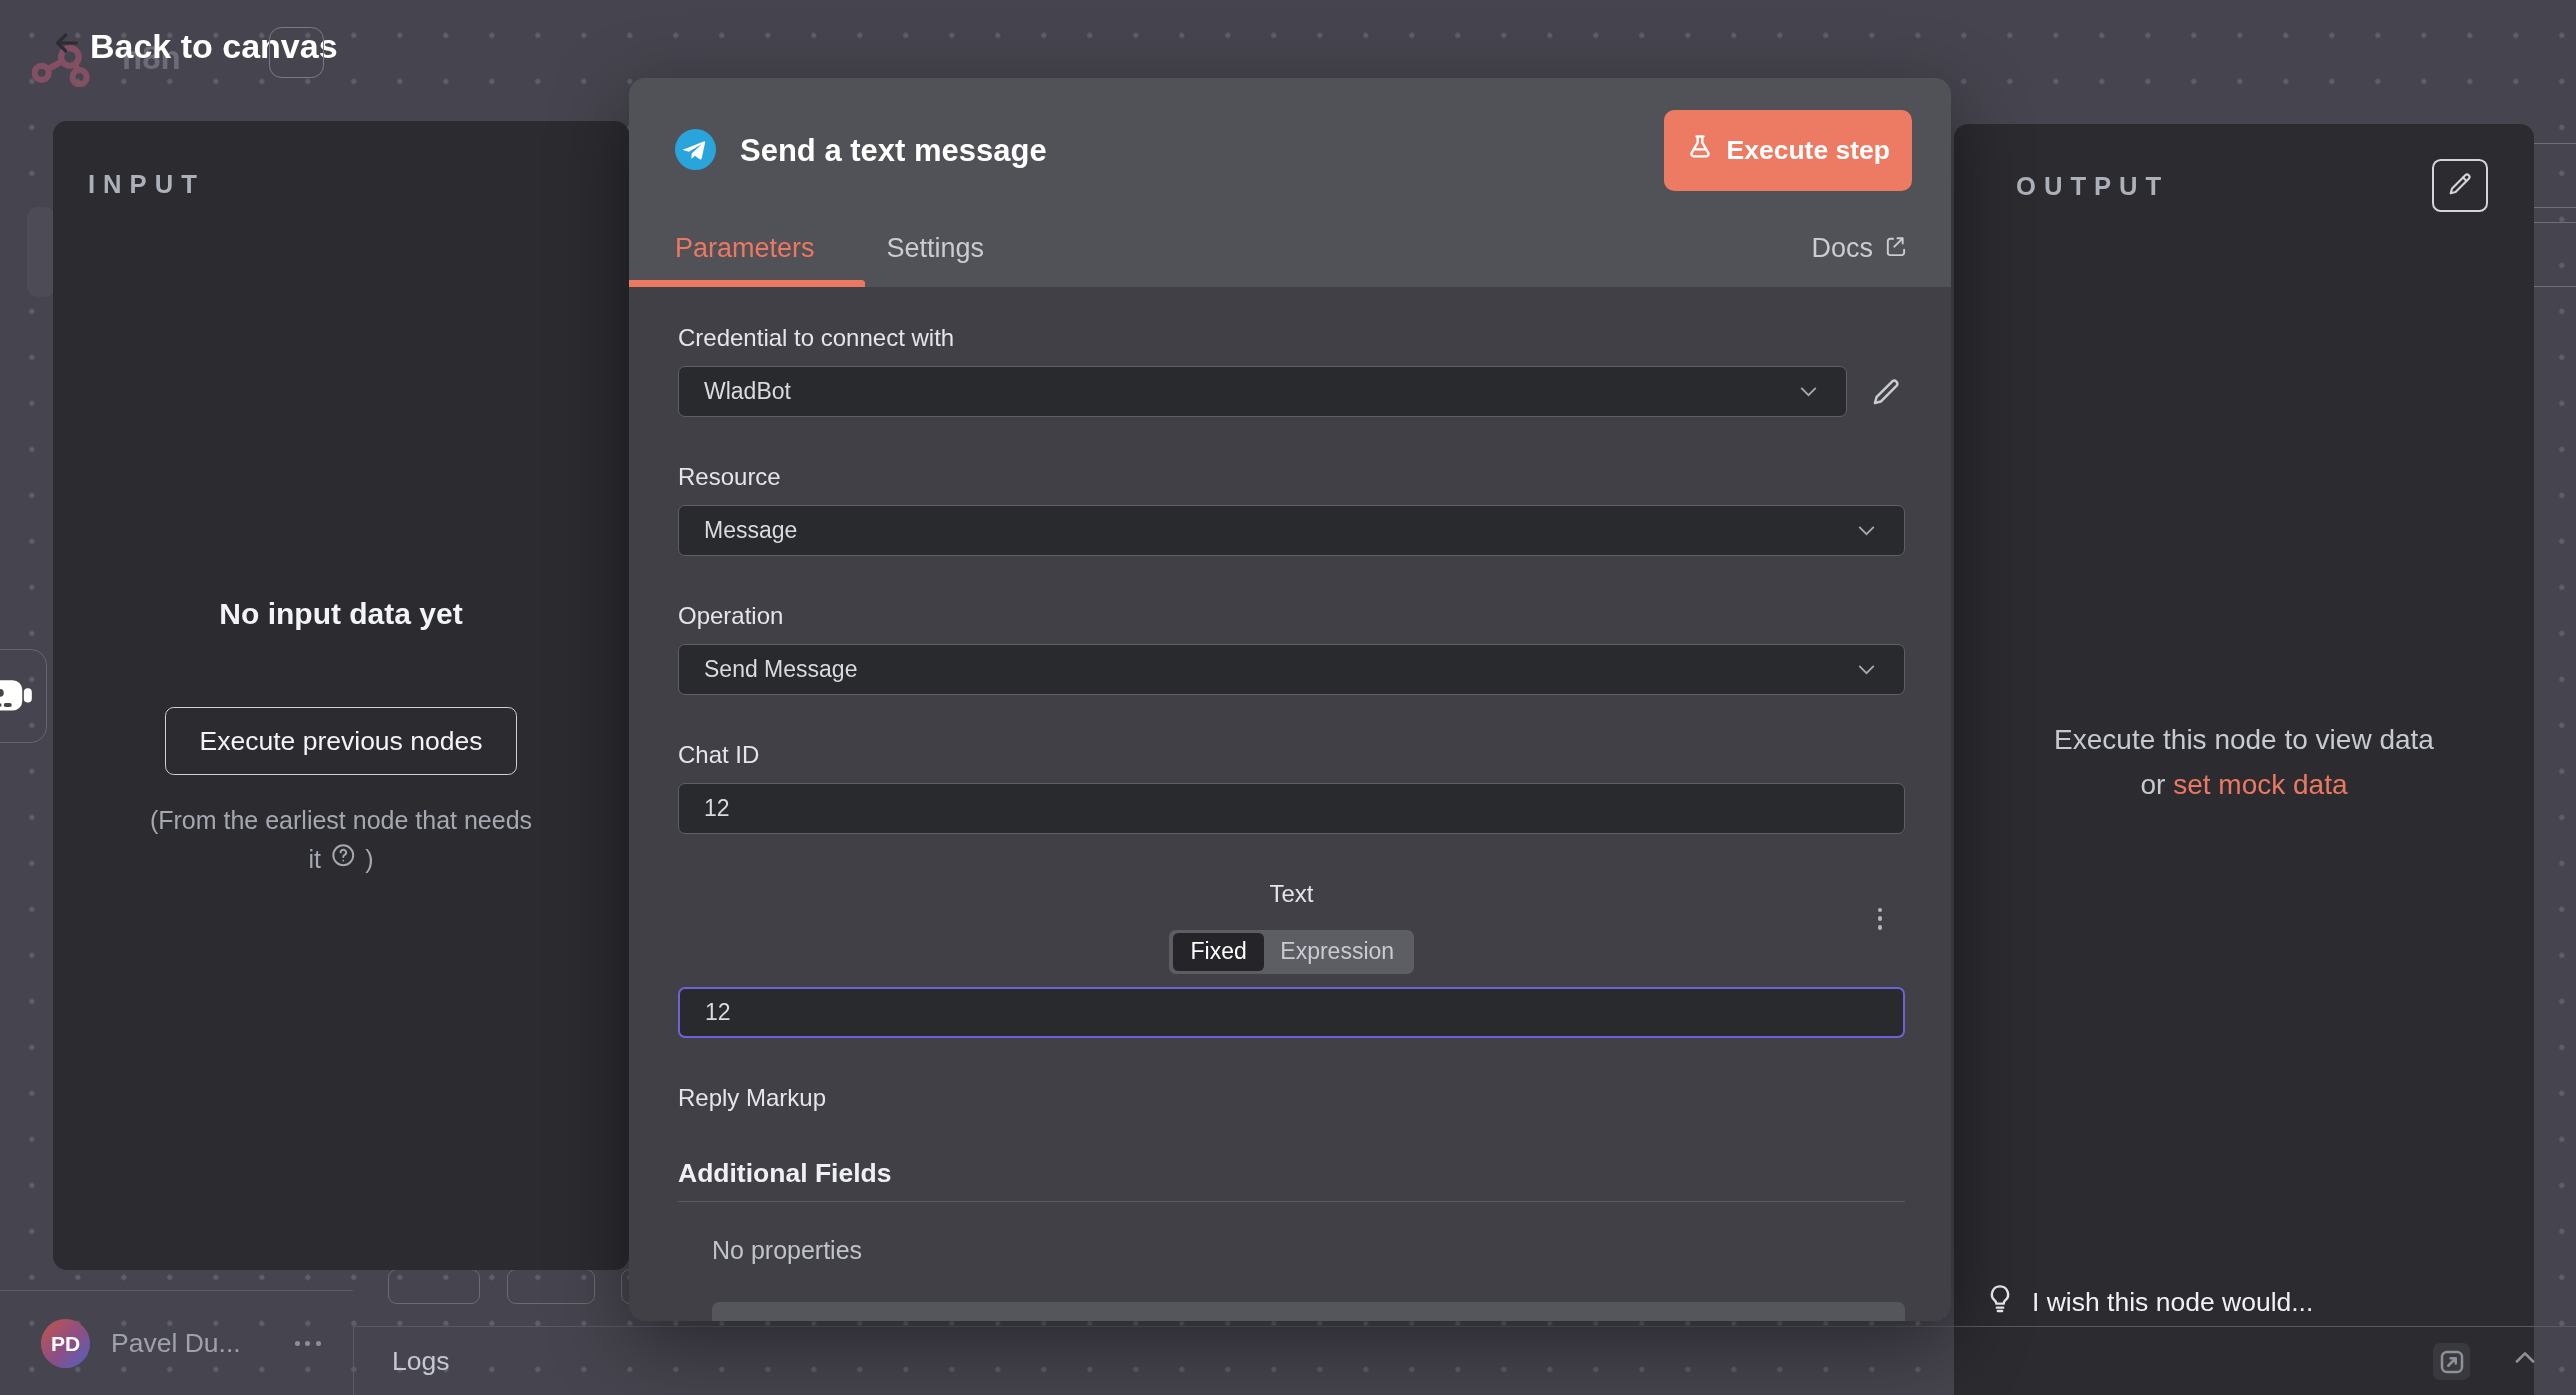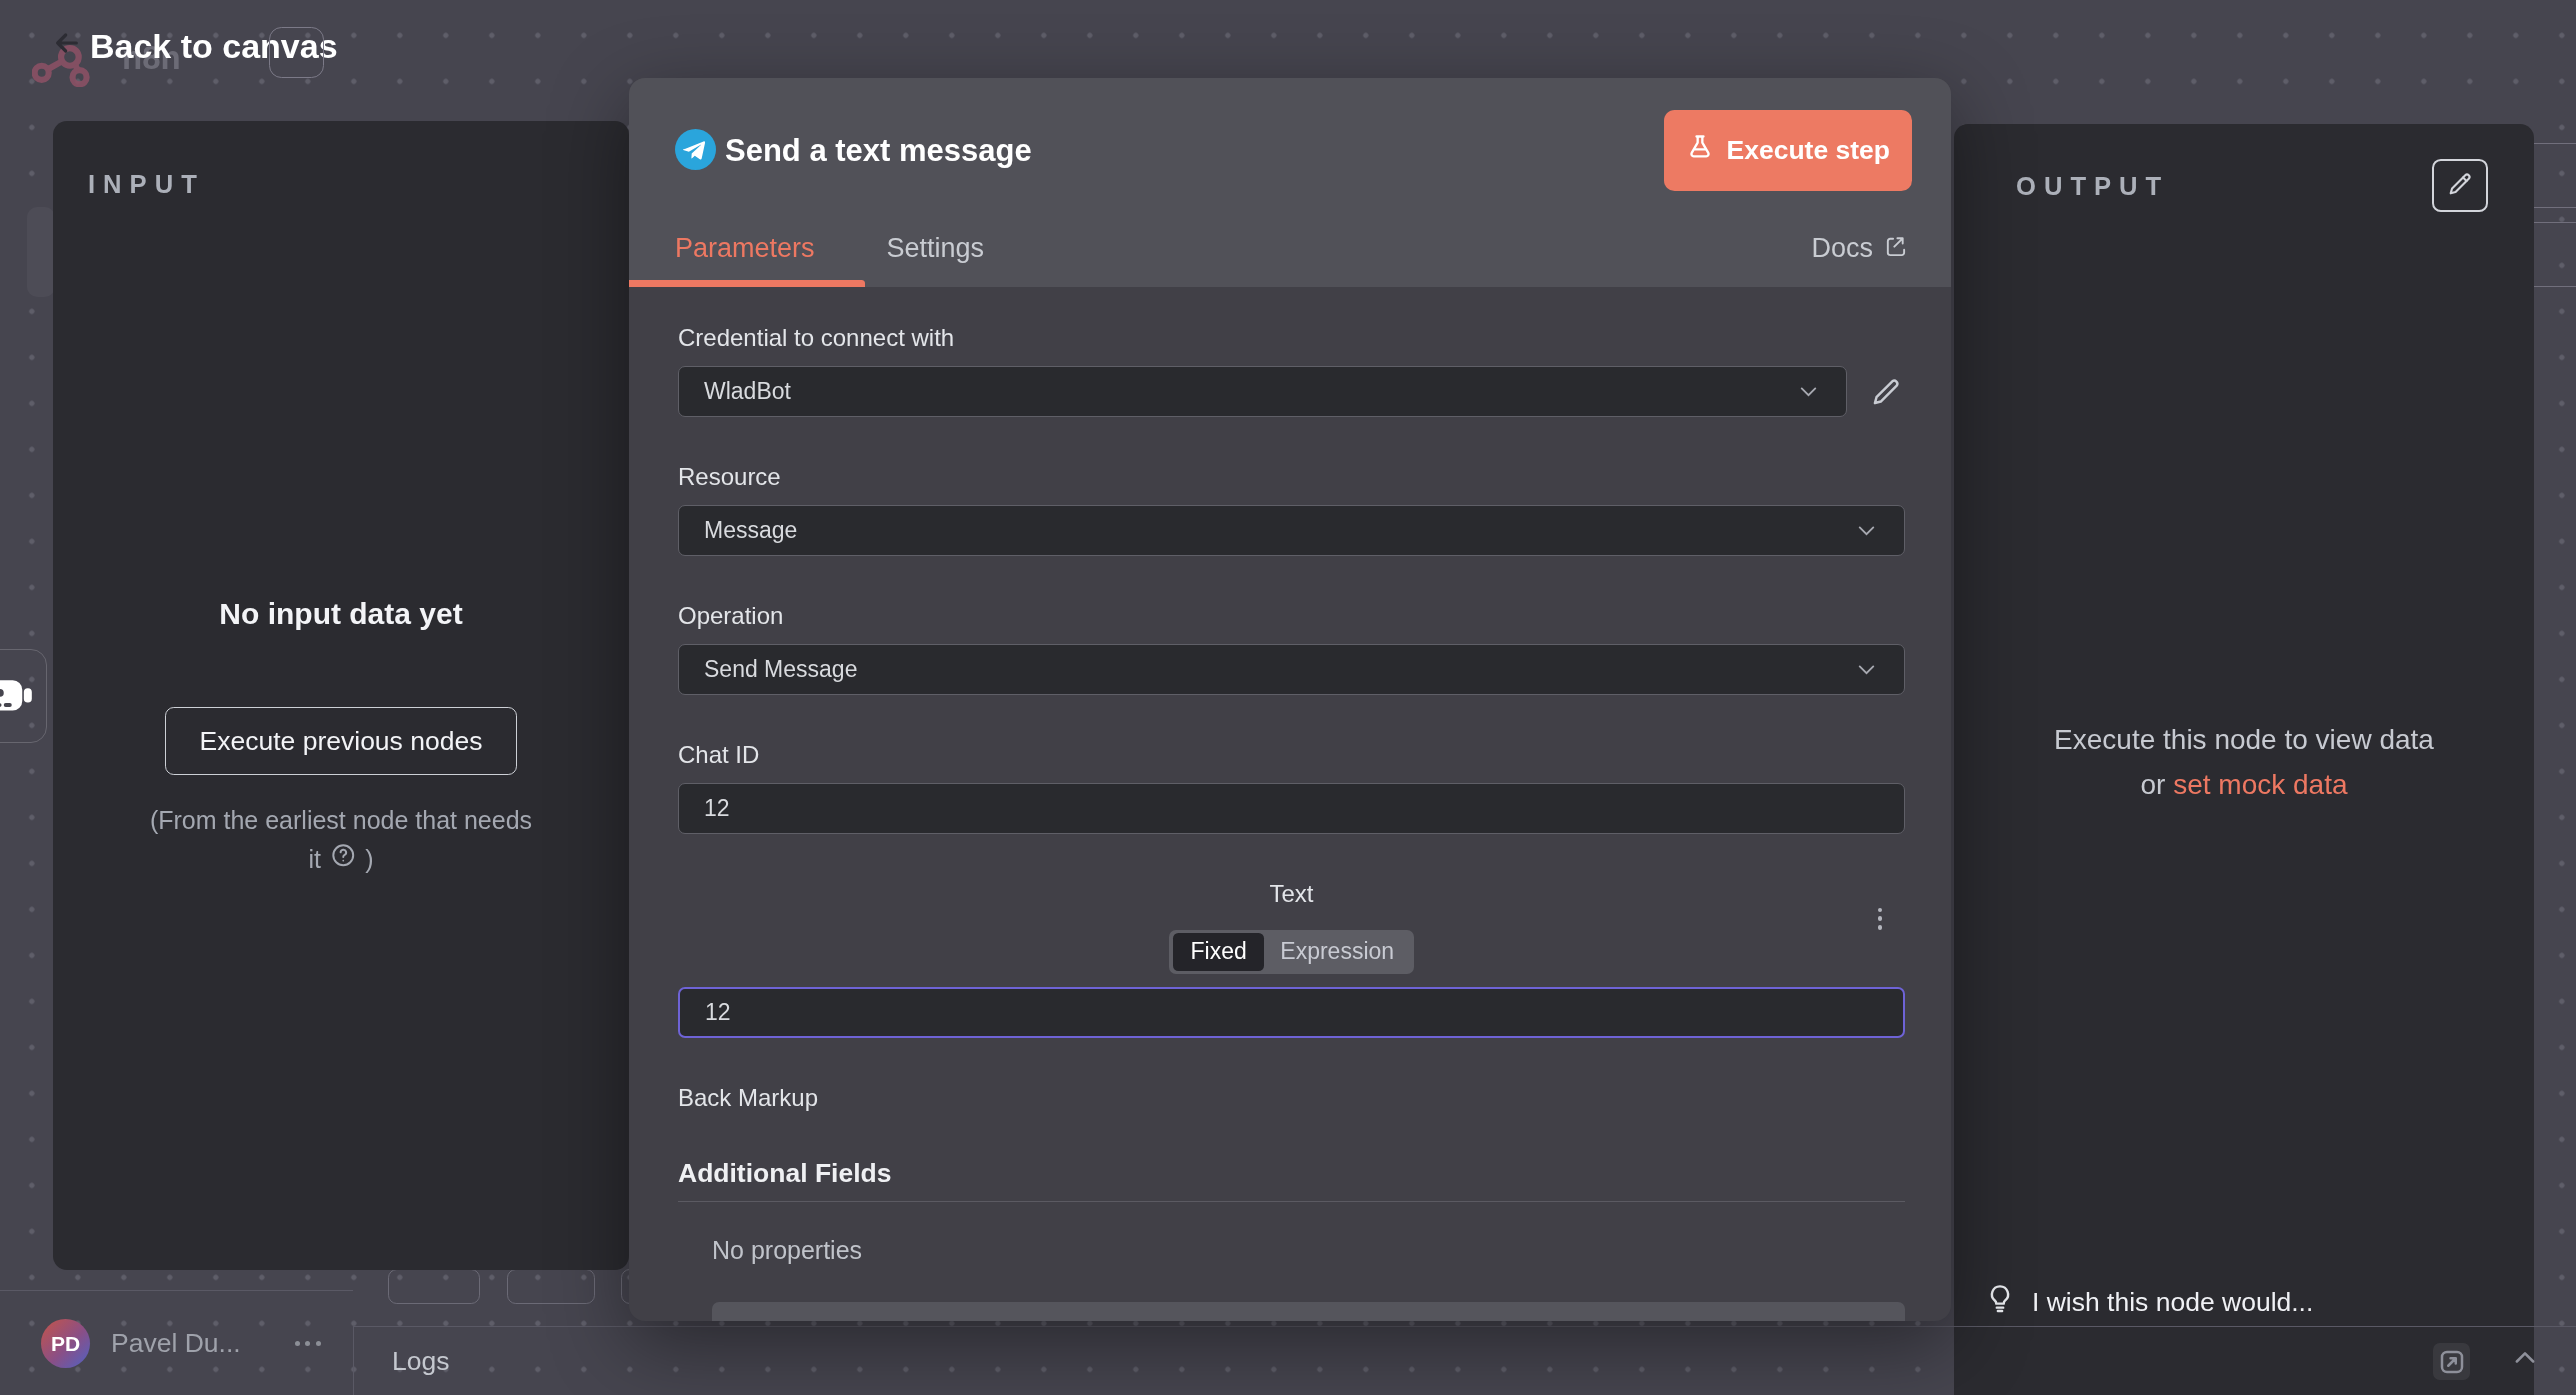--- a/index.html
+++ b/index.html
@@ -42,21 +42,21 @@
   .output-panel .panel-title{top:48px;left:62px;}
   .output-edit-btn{position:absolute;top:35px;right:46px;width:56px;height:53px;border:2.2px solid #D3D5DB;border-radius:8.8px;
     display:flex;align-items:center;justify-content:center;color:#D3D5DB;background:transparent;cursor:pointer;}
   .output-empty{position:absolute;top:593px;left:0;right:0;text-align:center;font-size:28px;color:#C7CAD1;line-height:1.62;}
   .mock-link{color:var(--accent);cursor:pointer;}
 
   
   .modal{position:absolute;left:629px;top:78px;width:1322px;height:1243px;border-radius:16px;background:var(--modal-body);
     box-shadow:0 23px 79px rgba(0,0,0,.42);display:flex;flex-direction:column;z-index:3;}
   .modal-header{position:relative;background:var(--modal-header);border-radius:16px 16px 0 0;padding:30px 39px 0 46px;}
-  .title-row{display:flex;align-items:center;gap:9px;height:85px;}
+  .title-row{display:flex;align-items:center;gap:24px;height:85px;}
   .node-title{font-size:31px;font-weight:600;color:#FFFFFF;}
   .exec-btn{margin-left:auto;display:flex;align-items:center;gap:12.4px;background:#ED7A63;color:#fff;font-size:26.5px;font-weight:600;
     padding:0 22px;height:81px;border:none;border-radius:10.6px;font-family:inherit;cursor:pointer;}
   .tabs-row{display:flex;align-items:center;margin-top:17.6px;height:76px;}
   .tab{font-size:27px;color:#C9CCD2;cursor:pointer;}
   .tab.active{color:var(--accent);margin-right:72px;}
   .docs-link{margin-left:auto;display:flex;align-items:center;gap:10.6px;font-size:27px;color:#C9CCD2;cursor:pointer;padding-right:5.3px;}
   .tab-underline{position:absolute;left:0;bottom:0;width:236px;height:6.2px;background:var(--accent);border-radius:0 3.5px 0 0;}
   .modal-body{flex:1;padding:37px 46px 0 49px;overflow:hidden;border-radius:0 0 16px 16px;}
 
@@ -283,21 +283,21 @@
             <span class="t-fixed">Fixed</span>
             <span class="t-expr">Expression</span>
           </span>
         </div>
         <div class="text-input focused">
           <span>12</span>
         </div>
       </div>
 
       <div class="field-group">
-        <span class="f-label">Back Markup</span>
+        <span class="f-label">Reply Markup</span>
       </div>
 
       <div>
         <div class="section-title">Additional Fields</div>
         <hr class="divider">
         <div class="no-props">No properties</div>
         <div class="add-field">
           
           
         </div>

